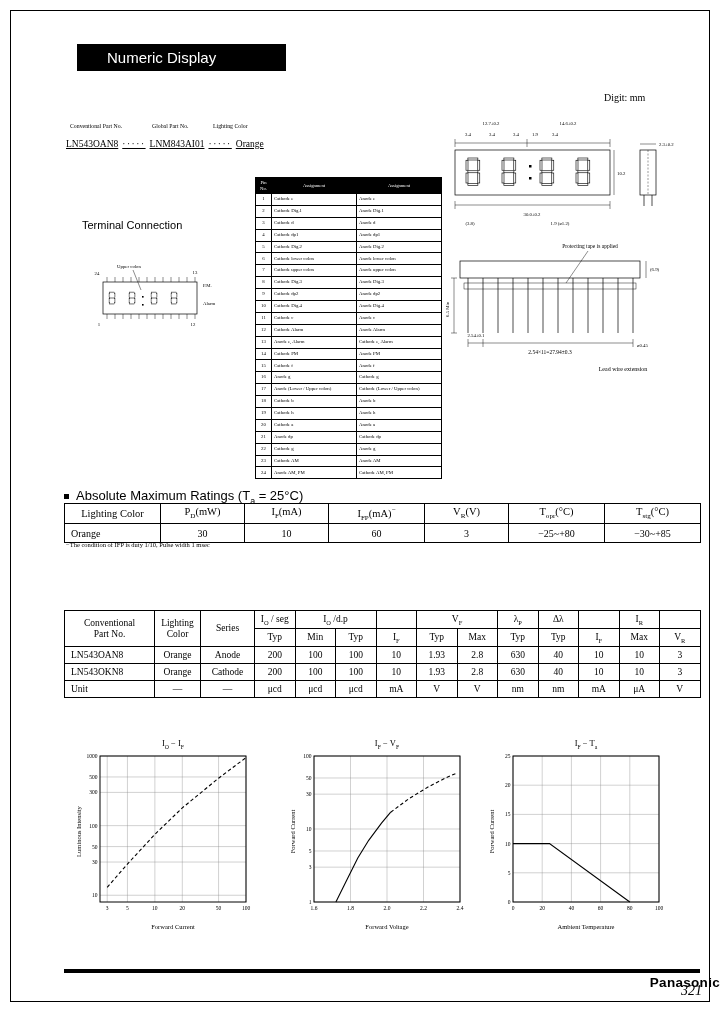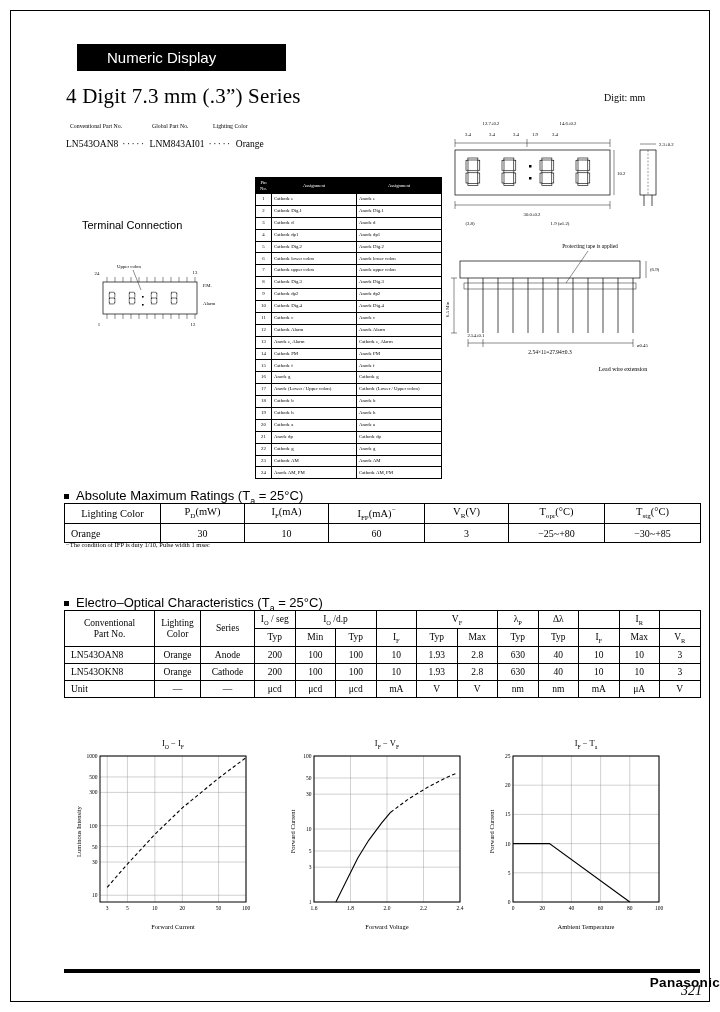--- a/index.html
+++ b/index.html
@@ -4,21 +4,21 @@
 <style>
   html,body{margin:0;padding:0;background:#fff;}
   .page{position:relative;width:720px;height:1012px;background:#fff;color:#000;
         font-family:"Liberation Serif",serif;overflow:hidden;}
   .frame{position:absolute;inset:10px;border:1.5px solid #000;}
   .hbar{position:absolute;left:64px;top:44px;width:209px;height:27px;background:#000;color:#fff;
         font-family:"Liberation Sans",sans-serif;font-size:15px;line-height:27px;padding-left:30px;box-sizing:border-box;margin-left:13px;}
   .title{position:absolute;left:66px;top:84px;font-size:21px;letter-spacing:.2px;}
   .unit{position:absolute;left:604px;top:92px;font-size:10px;}
   .plabel{position:absolute;font-size:5.8px;}
-  .parts{position:absolute;left:66px;top:136px;font-size:9.5px;line-height:17px;}
+  .parts{position:absolute;left:66px;top:136px;font-size:9.5px;line-height:17px;text-decoration:underline;}
   .prow .dots{letter-spacing:1.5px;margin:0 4px;}
   .tc-head{position:absolute;left:66px;top:219px;font-family:"Liberation Sans",sans-serif;font-size:11px;margin-left:16px;}
   table{border-collapse:collapse;}
   .pintab{position:absolute;left:255px;top:177px;width:186px;table-layout:fixed;}
   .pintab th{background:#000;color:#fff;font-size:4.6px;font-weight:normal;height:13px;border:.6px solid #000;line-height:1.1;}
   .pintab td{border:.6px solid #000;height:10.9px;padding:0 0 0 2px;font-size:4.8px;line-height:1;
              overflow:hidden;white-space:nowrap;}
   .pintab td.c{text-align:center;padding:0;}
   .sechead{position:absolute;font-family:"Liberation Sans",sans-serif;font-size:13px;}
   .sq{display:inline-block;width:5px;height:5px;background:#000;margin-right:7px;vertical-align:1px;}
@@ -52,21 +52,20 @@
 </style>
 </head>
 <body>
 
 <div class="page">
   <div class="frame"></div>
 
   <div class="hbar">
     <span>Numeric Display</span>
   </div>
-  <div class="title">4 Digit 7.3 mm (.3”) Series</div>
   <div class="unit">Digit: mm</div>
 
   <span class="plabel" style="left:70px;top:123px">Conventional Part No.</span>
   <span class="plabel" style="left:152px;top:123px">Global Part No.</span>
   <span class="plabel" style="left:213px;top:123px">Lighting Color</span>
   <div class="parts">
 
       <div class="prow">
         <span>LN543OAN8</span><span class="dots">·····</span><span>LNM843AI01</span><span class="dots">·····</span><span>Orange</span>
       </div>
@@ -358,23 +357,20 @@
         <td>10</td>
         <td>60</td>
         <td>3</td>
         <td>−25~+80</td>
         <td>−30~+85</td>
       </tr>
     </tbody>
   </table>
   <div class="note">−The condition of IFP is duty 1/10, Pulse width 1 msec</div>
 
-  <div class="sechead" style="left:64px;top:595px">
-    <span class="sq"></span><span>Electro–Optical Characteristics (T</span><sub>a</sub><span> = 25°C)</span>
-  </div>
   <table class="eo">
     <colgroup>
       <col style="width:90px">
         <col style="width:46px">
         <col style="width:54px">
       <col style="width:40.5px">
         <col style="width:40.5px">
         <col style="width:40.5px">
         <col style="width:40.5px">
       <col style="width:40.5px">

